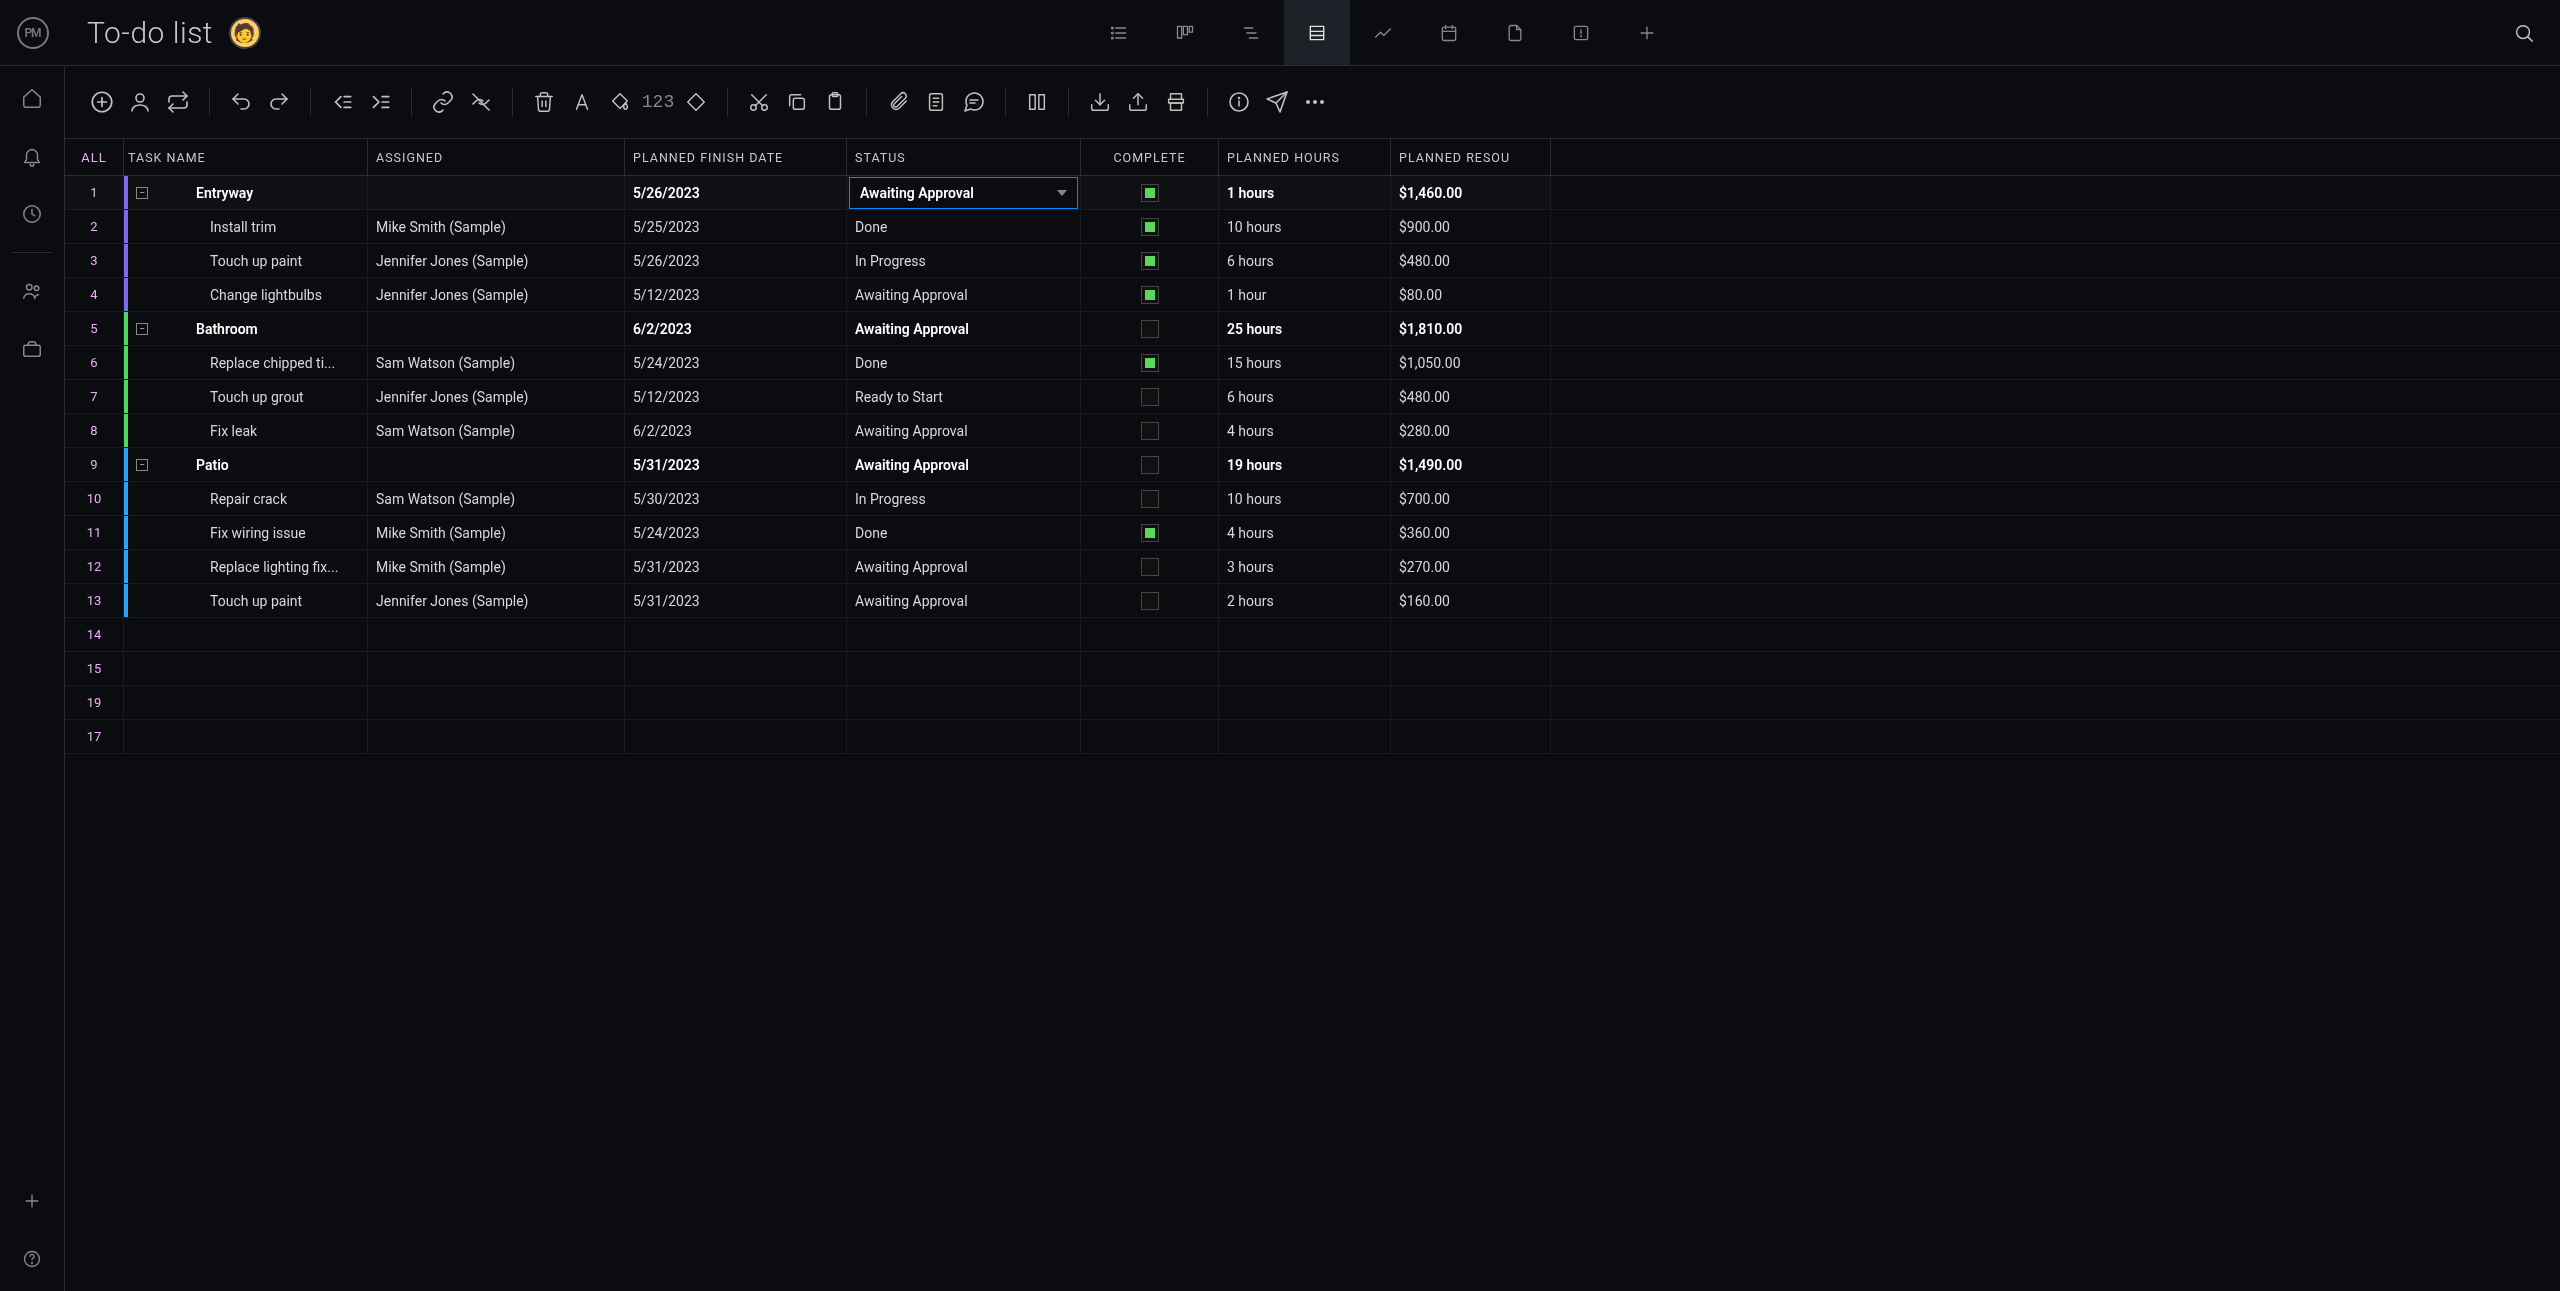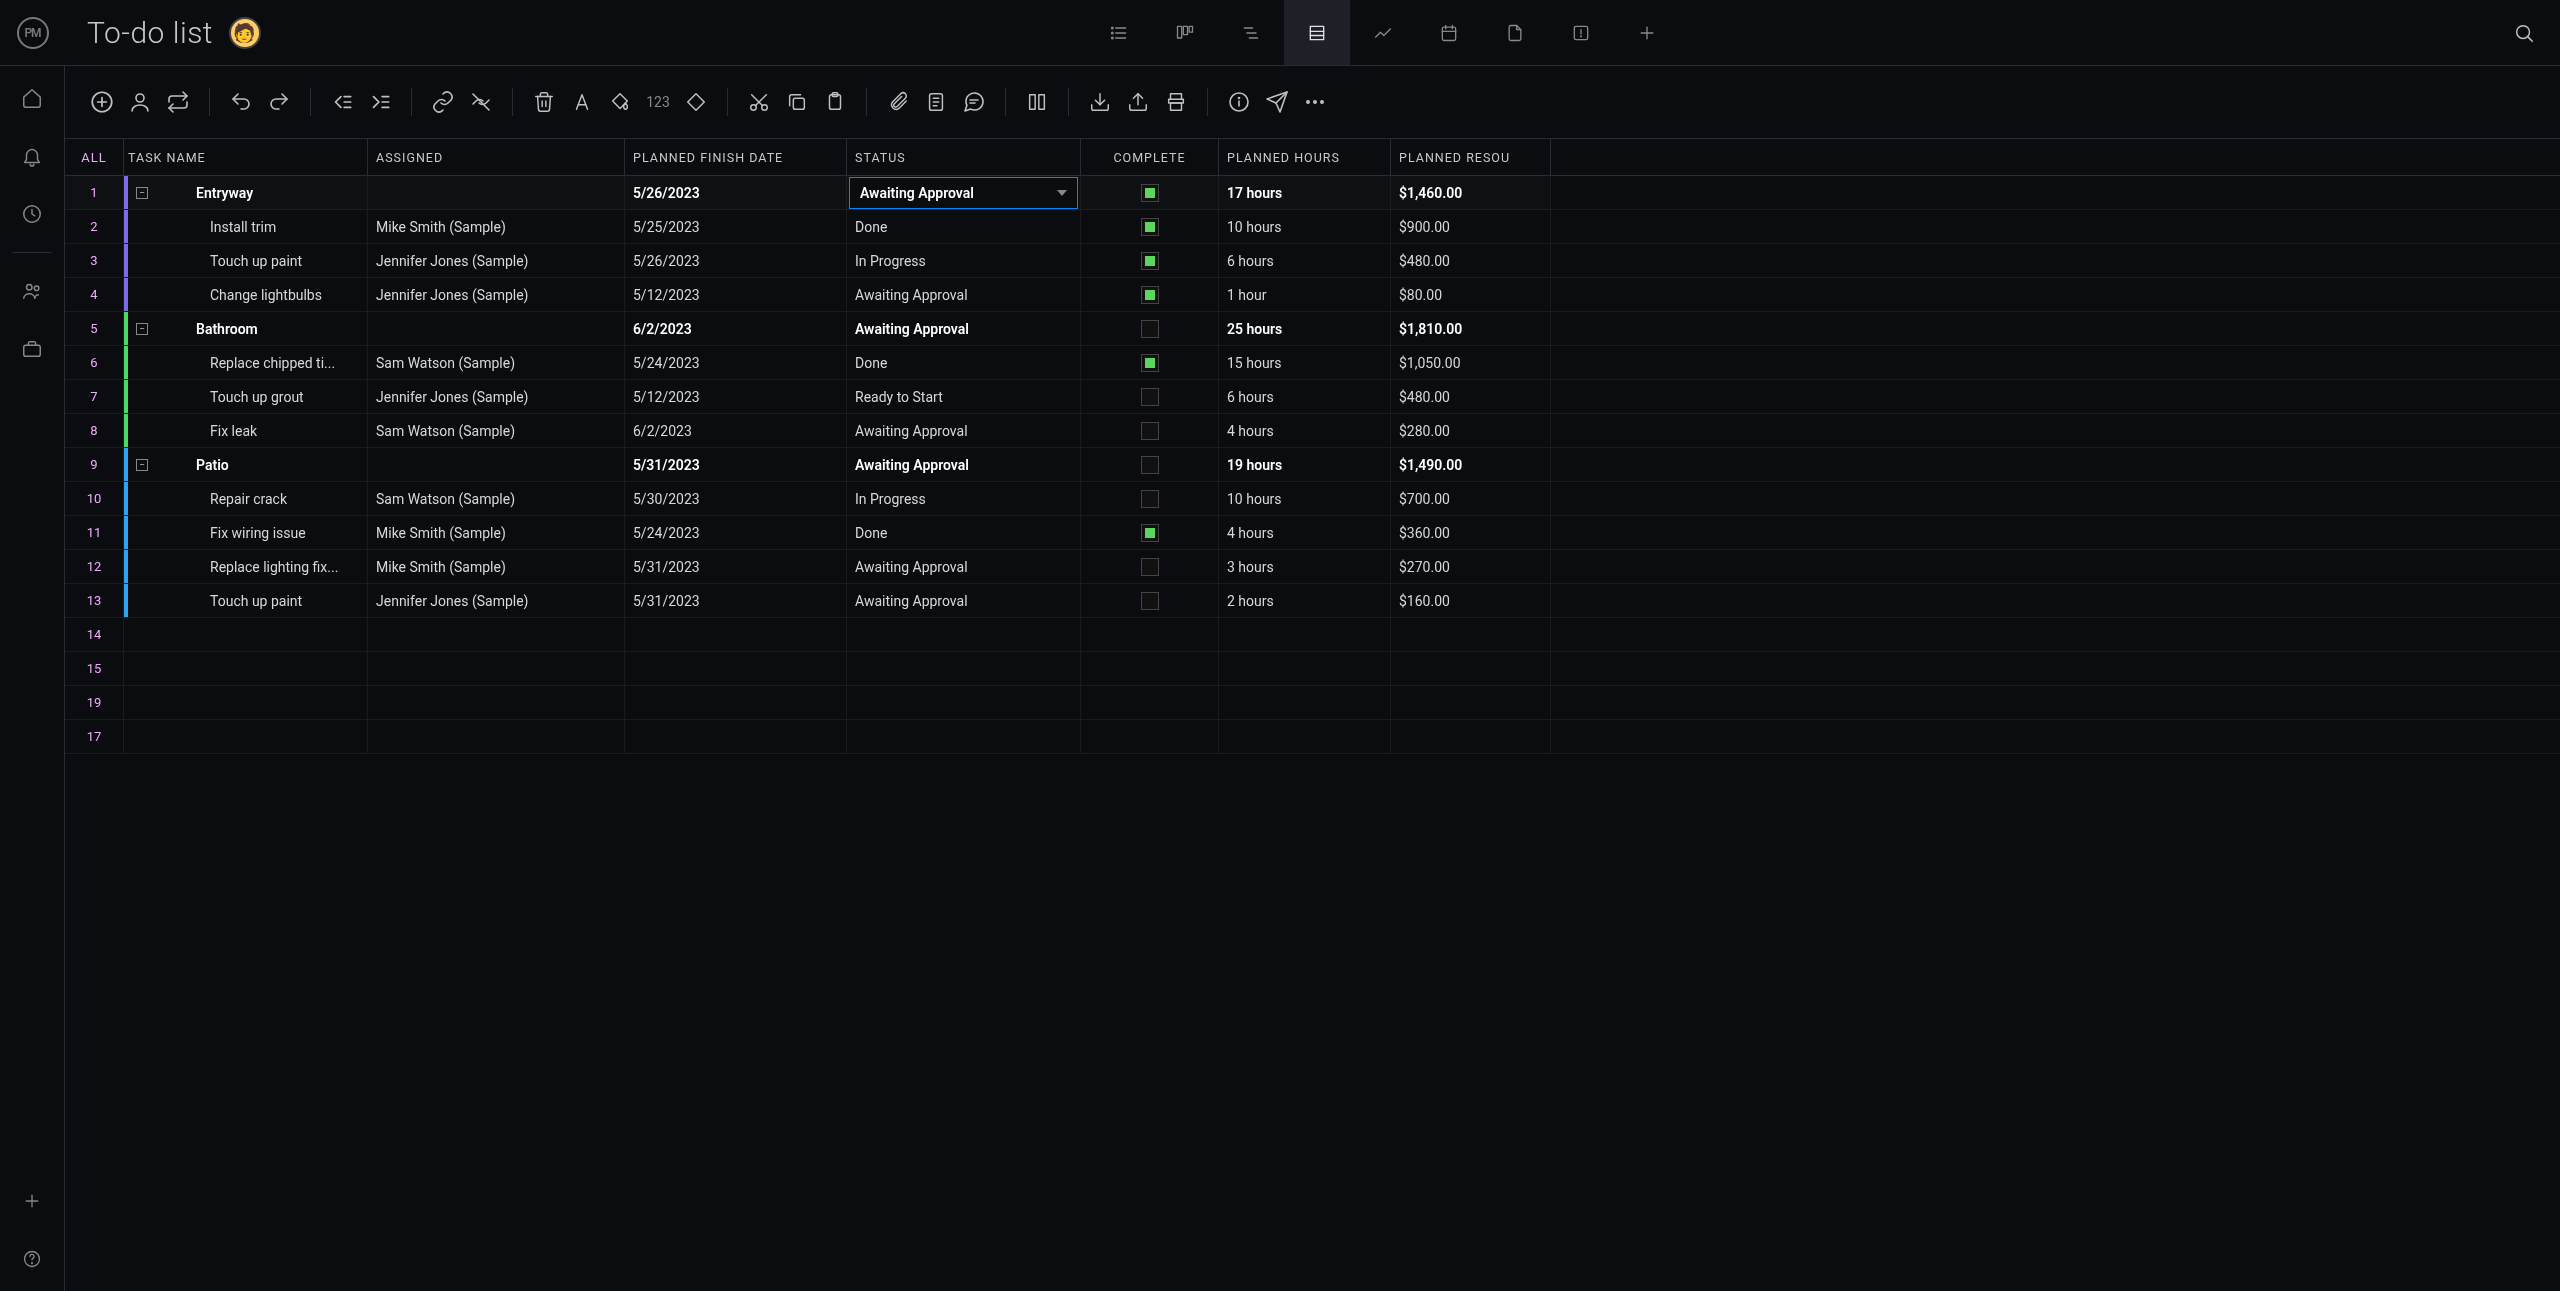--- a/index.html
+++ b/index.html
@@ -27,21 +27,21 @@
   .sb-divider { width: 40px; height: 1px; background: #2a2c33; margin: -6px 0; }
   .sb-spacer { flex: 1; }
   
   
   .main { flex: 1; display: flex; flex-direction: column; min-width: 0; }
   
   
   .toolbar { height: 72px; display: flex; align-items: center; padding: 0 20px; gap: 4px; }
   .tb-btn { width: 34px; height: 34px; display: flex; align-items: center; justify-content: center; color: #c0c0c0; cursor: pointer; border-radius: 4px; }
   .tb-sep { width: 1px; height: 28px; background: #2a2c33; margin: 0 10px; }
-  .tb-text { font-size: 14px; color: #888; padding: 0 4px; }
+  .tb-text { font-size: 18px; color: #888; padding: 0 4px; font-family: Liberation Mono, monospace; }
   
   
   .grid { flex: 1; overflow: auto; }
   .hdr { display: flex; height: 38px; background: #0b0c0f; border-top: 1px solid #2a2c33; border-bottom: 1px solid #2a2c33; position: sticky; top: 0; z-index: 2; }
   .hdr-cell { display: flex; align-items: center; padding: 0 8px; font-size: 12.5px; letter-spacing: 1px; color: #c8c8c8; border-right: 1px solid #2a2c33; text-transform: uppercase; white-space: nowrap; overflow: hidden; }
   .row { display: flex; height: 34px; border-bottom: 1px solid #1a1c20; }
   .row.selected .cell { background: rgba(255,255,255,0.02); }
   .cell { display: flex; align-items: center; padding: 0 8px; border-right: 1px solid #1a1c20; font-size: 14px; color: #d8d8d8; white-space: nowrap; overflow: hidden; text-overflow: ellipsis; }
   .c-all { width: 59px; justify-content: center; font-size: 13px; color: #f0abfc; }
   .c-task { width: 244px; position: relative; padding-left: 0; }
@@ -423,21 +423,21 @@
               <div class="cell c-date bold">5/26/2023</div>
               <div class="cell c-status bold" style="padding: 0px 2px;">
                 <div class="status-dd">
                   <span>Awaiting Approval</span>
                   <div class="caret"></div>
                 </div>
               </div>
               <div class="cell c-comp">
                 <div class="chk g"></div>
               </div>
-              <div class="cell c-hours bold">17 hours</div>
+              <div class="cell c-hours bold">1 hours</div>
               <div class="cell c-cost bold">$1,460.00</div>
             </div>
             <div class="row">
               <div class="cell c-all">2</div>
               <div class="cell c-task">
                 <div class="color-bar" style="background: rgb(123, 107, 230);"></div>
                 <div class="task-content" style="padding-left: 42px;">
                   <div class="task-name">Install trim</div>
                 </div>
               </div>

